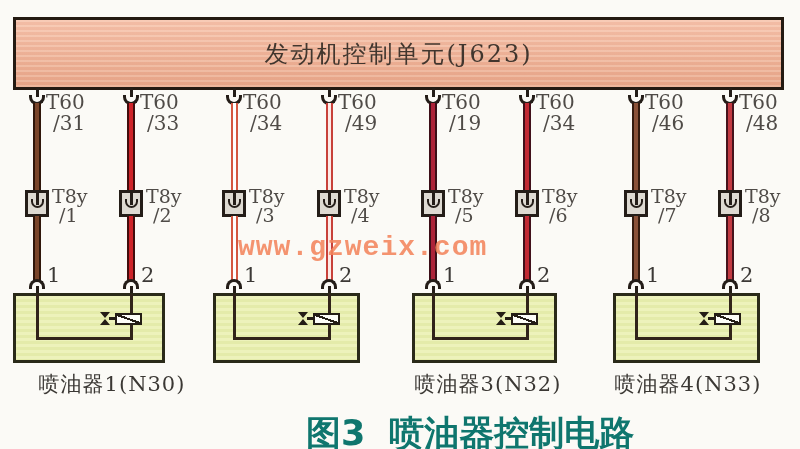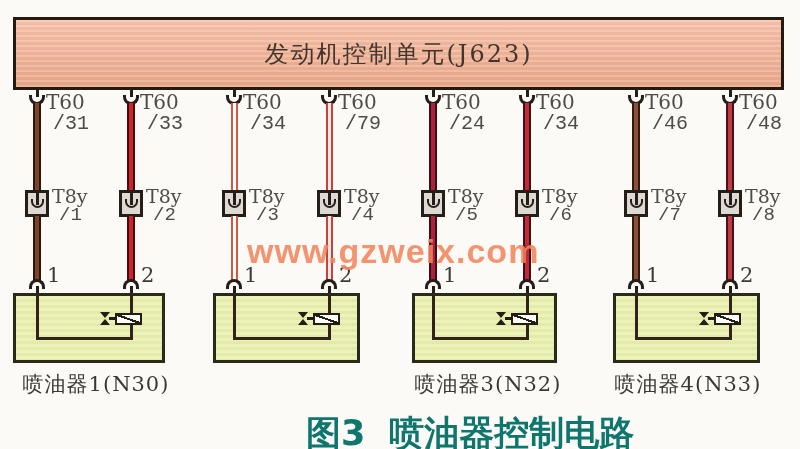--- a/index.html
+++ b/index.html
@@ -20,21 +20,21 @@
   .cup{position:absolute;box-sizing:border-box;border:3px solid #241d18;background:transparent;}
   .cup-u{left:-8px;top:95px;width:16px;height:10px;border-top:none;border-radius:0 0 9px 9px;}
   .cup-n{left:-8px;top:279px;width:16px;height:10px;border-bottom:none;border-radius:9px 9px 0 0;}
   .wire{position:absolute;left:-4px;width:8px;box-sizing:border-box;
         border-left:2px solid #000;border-right:2px solid #000;}
   .seg-a{top:103px;height:88px;}
   .seg-b{top:216px;height:65px;}
   .col.thin .wire{left:-3.5px;width:7px;}
   .lbl{position:absolute;color:#4f4b47;white-space:nowrap;}
   .lbl span{display:block;}
-  .lbl .ind{padding-left:7px;font-family:Liberation Mono, monospace;}
+  .lbl .ind{padding-left:7px;}
   .t60l{left:9px;top:92px;font-size:20px;line-height:21px;}
   .t8yl{left:15px;top:187px;font-size:19px;line-height:19px;}
   .t8y{position:absolute;left:-12px;top:190px;width:24px;height:27px;box-sizing:border-box;
        border:3px solid #241d18;background:#dedad2;}
   .t8y-pin{position:absolute;left:7.5px;top:0;width:3px;height:12px;background:#241d18;}
   .t8y-cup{position:absolute;left:2.5px;top:6px;width:13px;height:9px;box-sizing:border-box;
            border:2.5px solid #241d18;border-top:none;border-radius:0 0 7px 7px;}
   .pstub{position:absolute;left:-1.5px;top:286px;width:3px;height:10px;background:#241d18;}
   .pnum{position:absolute;left:10px;top:263px;font-size:21px;color:#3c3936;}
 
@@ -47,22 +47,22 @@
   .sol{position:absolute;top:313px;width:27px;height:12px;box-sizing:border-box;border:2.5px solid #241d16;
        background:linear-gradient(to top right,#fdfdf8 43%,#241d16 43%,#241d16 57%,#fdfdf8 57%);}
   .stub{position:absolute;top:317px;width:7px;height:2.5px;background:#241d16;}
   .bowtie{position:absolute;top:312px;}
   .inj-label{position:absolute;top:370px;transform:translateX(-50%);font-size:21px;color:#3b3834;
              letter-spacing:1px;white-space:nowrap;}
 
   
   .wm1{position:absolute;left:236px;top:180px;font-size:50px;font-weight:bold;letter-spacing:4px;
        font-family:"DejaVu Sans",sans-serif;white-space:nowrap;z-index:50;pointer-events:none;}
-  .wm2{position:absolute;left:247px;top:232px;font-size:34px;font-weight:bold;letter-spacing:1px;
-       font-family:Liberation Sans, sans-serif;white-space:nowrap;z-index:50;pointer-events:none;}
+  .wm2{position:absolute;left:238px;top:232px;font-size:28px;font-weight:bold;letter-spacing:1px;
+       font-family:Liberation Mono, monospace;white-space:nowrap;z-index:50;pointer-events:none;}
 
   
   .caption{position:absolute;left:306px;top:410px;display:flex;gap:24px;
            font-family:"DejaVu Sans",sans-serif;font-weight:bold;font-size:35px;color:#0f766e;}
 </style>
 </head>
 <body>
 
 <div class="stage">
 
@@ -135,21 +135,21 @@
     <div class="cup cup-n"></div>
     <div class="pstub"></div>
     <div class="pnum">1</div>
   </div>
 
   <div class="col thin" style="left:329px">
     <div class="tick"></div>
     <div class="cup cup-u"></div>
     <div class="lbl t60l">
         <span>T60</span>
-        <span class="ind">/79</span>
+        <span class="ind">/49</span>
       </div>
     <div class="wire seg-a" style="background: rgb(253, 234, 230); border-left-color: rgb(200, 65, 58); border-right-color: rgb(200, 65, 58);"></div>
     <div class="t8y">
         <div class="t8y-pin"></div>
         <div class="t8y-cup"></div>
       </div>
     <div class="lbl t8yl">
         <span>T8y</span>
         <span class="ind">/4</span>
       </div>
@@ -157,21 +157,21 @@
     <div class="cup cup-n"></div>
     <div class="pstub"></div>
     <div class="pnum">2</div>
   </div>
 
   <div class="col" style="left:433px">
     <div class="tick"></div>
     <div class="cup cup-u"></div>
     <div class="lbl t60l">
         <span>T60</span>
-        <span class="ind">/24</span>
+        <span class="ind">/19</span>
       </div>
     <div class="wire seg-a" style="background: rgb(172, 35, 57); border-left-color: rgb(60, 14, 24); border-right-color: rgb(60, 14, 24);"></div>
     <div class="t8y">
         <div class="t8y-pin"></div>
         <div class="t8y-cup"></div>
       </div>
     <div class="lbl t8yl">
         <span>T8y</span>
         <span class="ind">/5</span>
       </div>
@@ -281,21 +281,21 @@
 
   <div class="iv" style="left:634.5px"></div>
   <div class="ih" style="left:634.5px;width:97px"></div>
   <div class="iv" style="left:728.5px"></div>
   <div class="sol" style="left:714px"></div>
   <div class="stub" style="left:708px"></div>
   <svg class="bowtie" style="left:699px" width="10" height="13" viewBox="0 0 10 13">
       <path d="M0,0 H10 L5,6 Z M0,13 H10 L5,7 Z" fill="#241d16"></path>
     </svg>
 
-  <div class="inj-label" style="left:96px">喷油器1(N30)</div>
+  <div class="inj-label" style="left:112px">喷油器1(N30)</div>
   <div class="inj-label" style="left:488px">喷油器3(N32)</div>
   <div class="inj-label" style="left:688px">喷油器4(N33)</div>
 
   <div class="wm2" style="color: rgba(242, 132, 92, 0.88);">www.gzweix.com</div>
 
   <div class="caption">
     <span>图3</span>
     <span>喷油器控制电路</span>
   </div>
 

